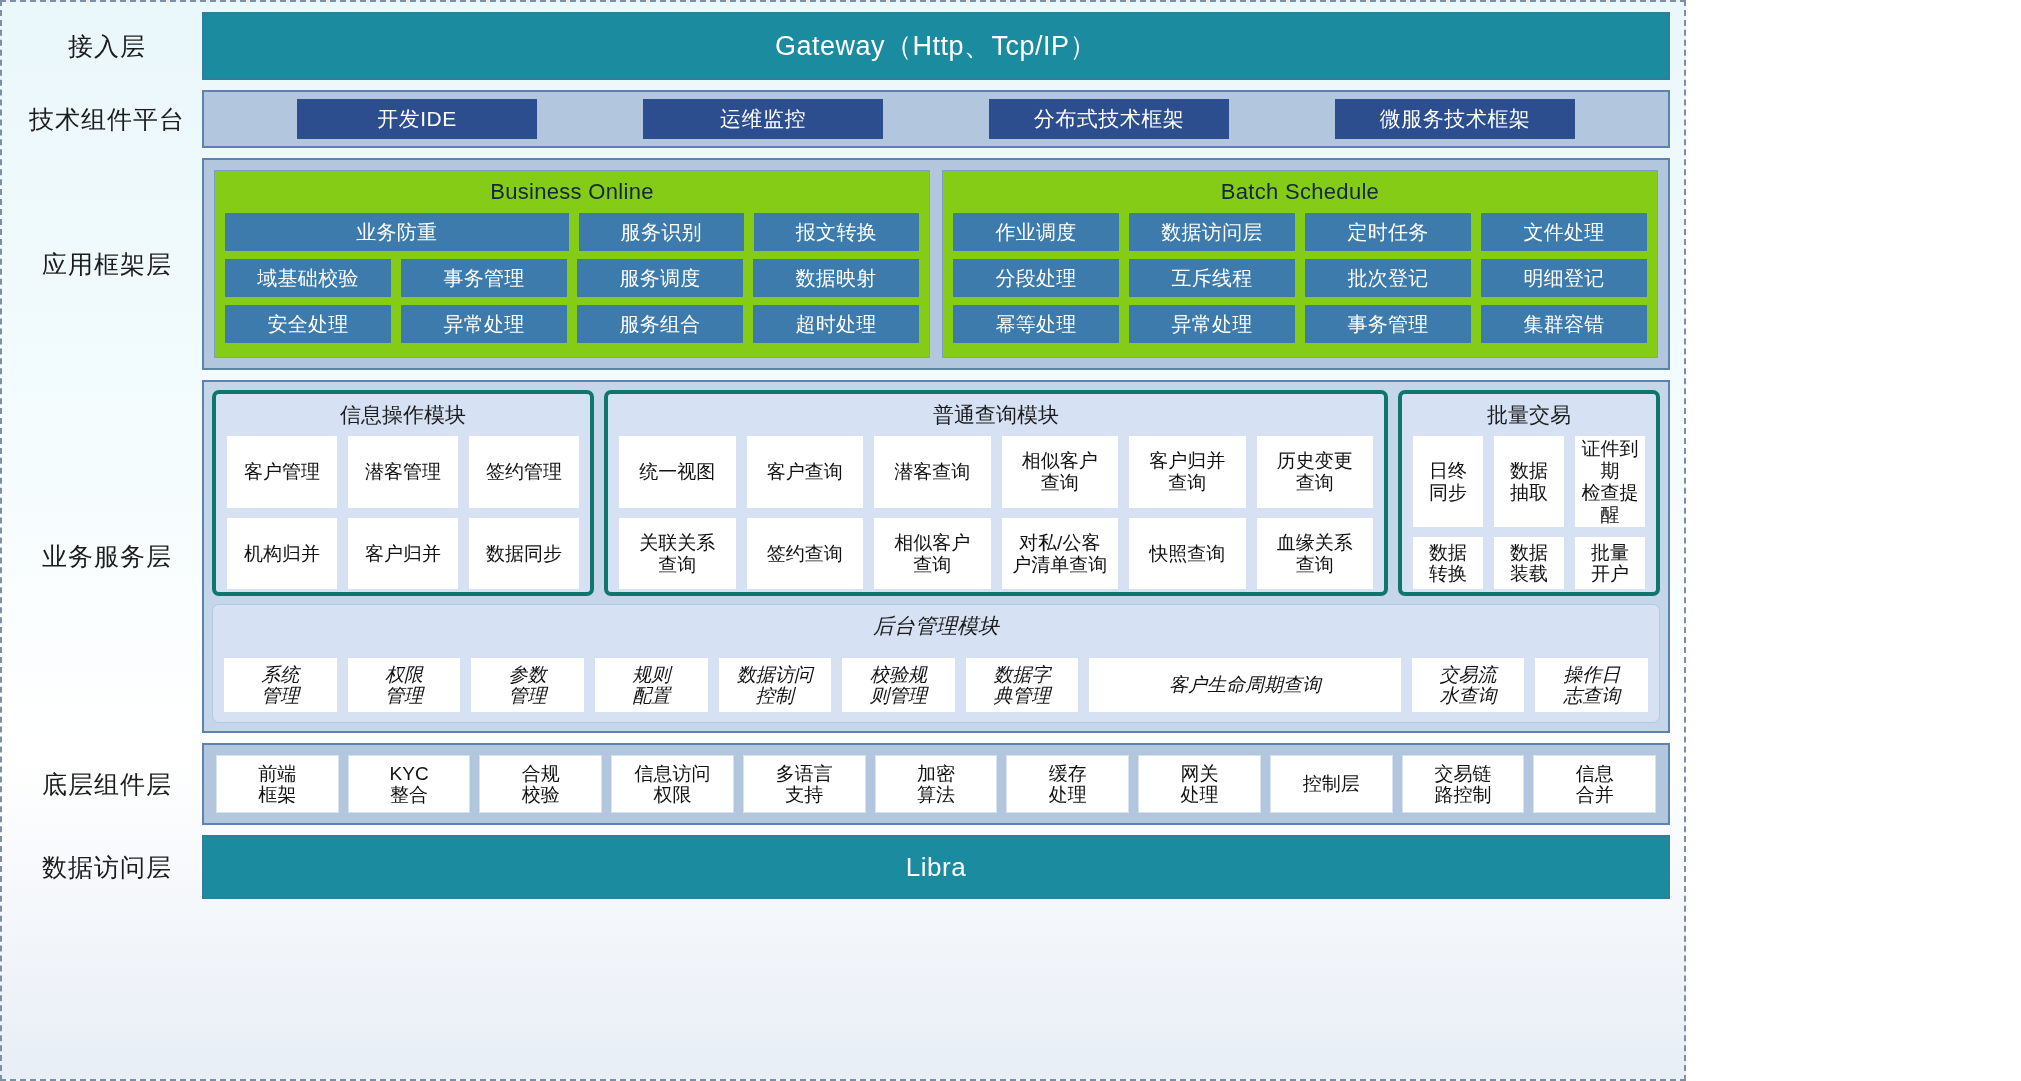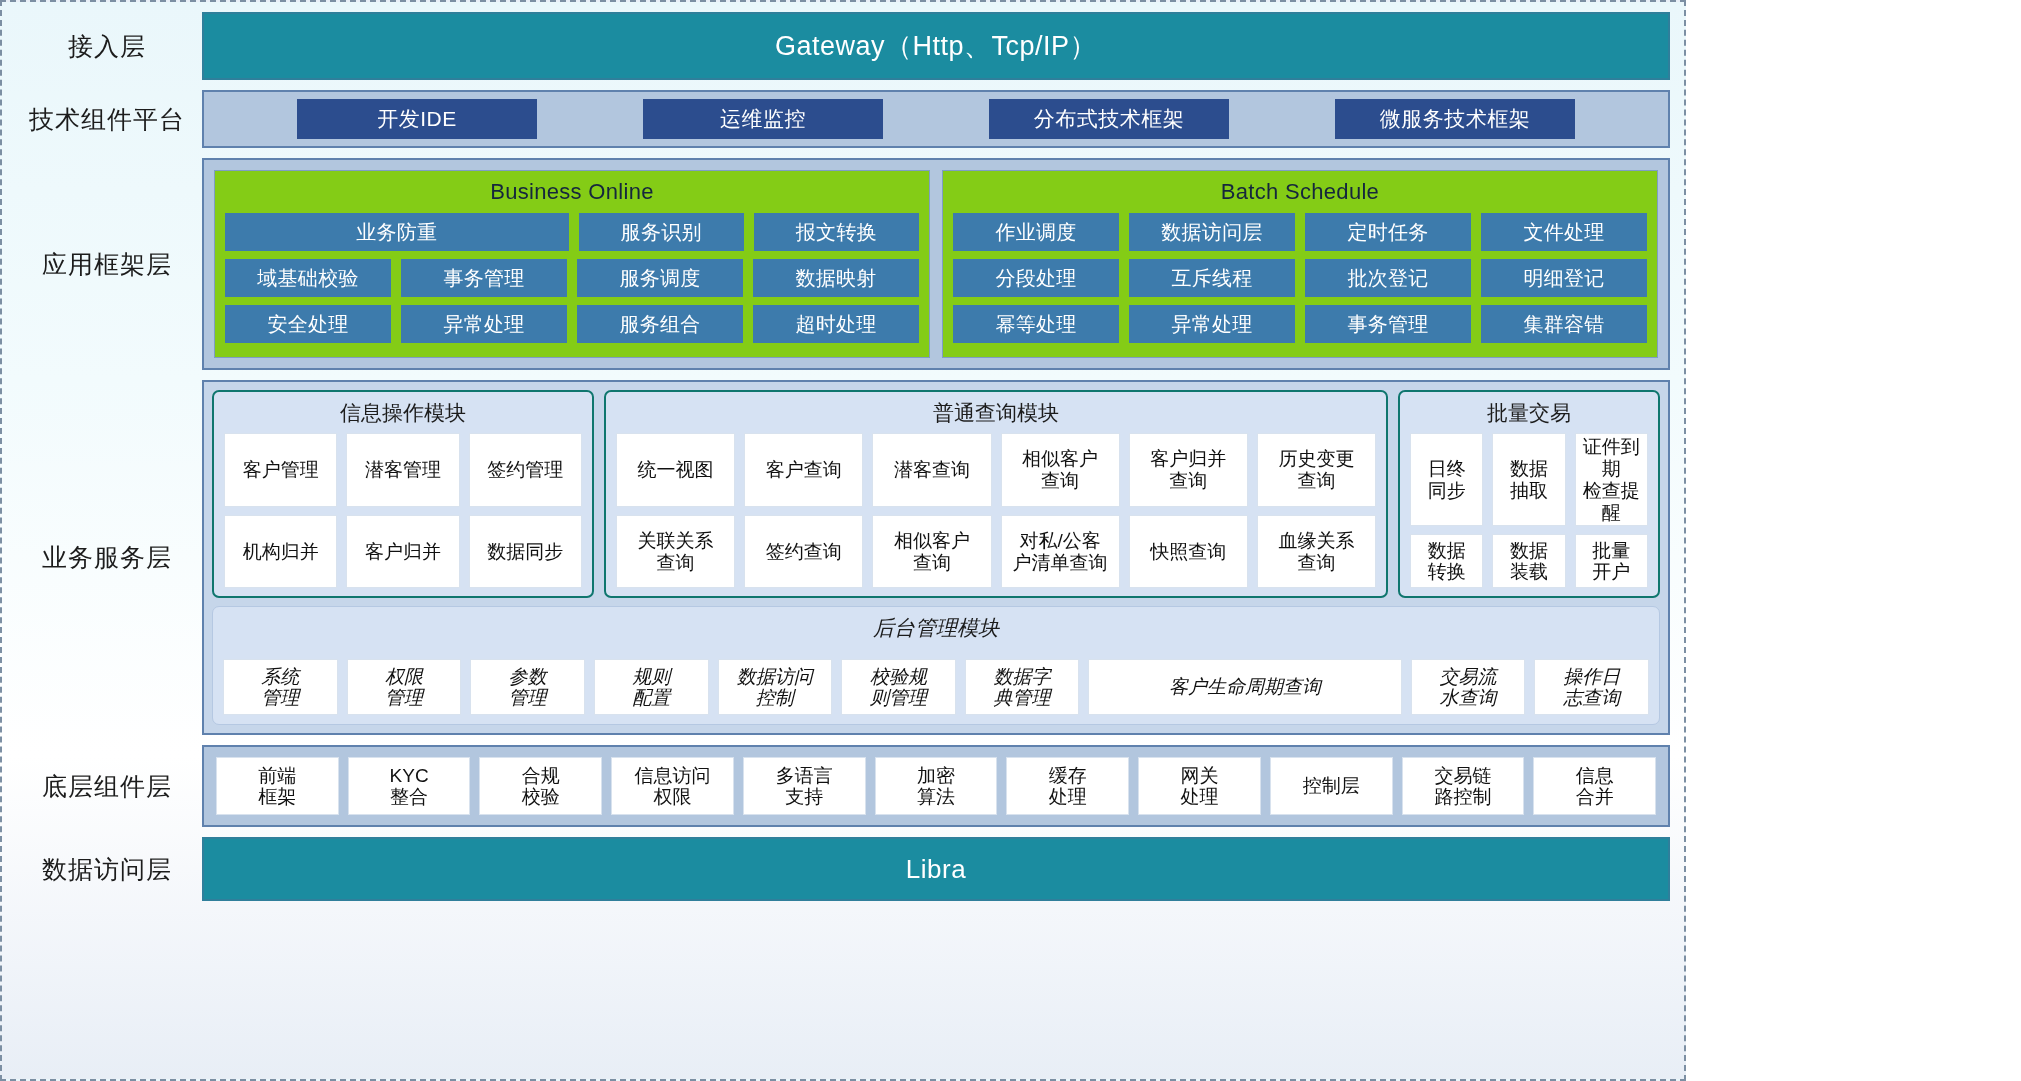--- a/index.html
+++ b/index.html
@@ -65,22 +65,22 @@
     flex:1;letter-spacing:.3px;white-space:nowrap;
   }
   .cellblue.span2{flex:2.08;}
   
   .bizband{
     background:#c6d6ea;border:2px solid #5f81ad;
     padding:8px;box-sizing:border-box;display:flex;flex-direction:column;gap:8px;
   }
   .bizrow1{display:flex;gap:10px;}
   .modpanel{
-    background:#d6e2f3;border:2px solid #0f766e;border-radius:7px;
-    padding:4px 10px 8px 10px;box-sizing:border-box;
+    background:#d6e2f3;border:4px solid #0f766e;border-radius:7px;
+    padding:4px 10px 2px 10px;box-sizing:border-box;
     display:flex;flex-direction:column;
   }
   .modtitle{text-align:center;font-size:21px;color:#1c1c1c;margin:3px 0 6px 0;}
   .wcell{
     background:#ffffff;border:1px solid #d8e2ee;
     color:#111;font-size:19px;
     display:flex;align-items:center;justify-content:center;text-align:center;
     line-height:1.15;flex:1;min-height:54px;padding:2px 4px;box-sizing:border-box;
   }
   .wrow{display:flex;gap:9px;margin-bottom:8px;}

